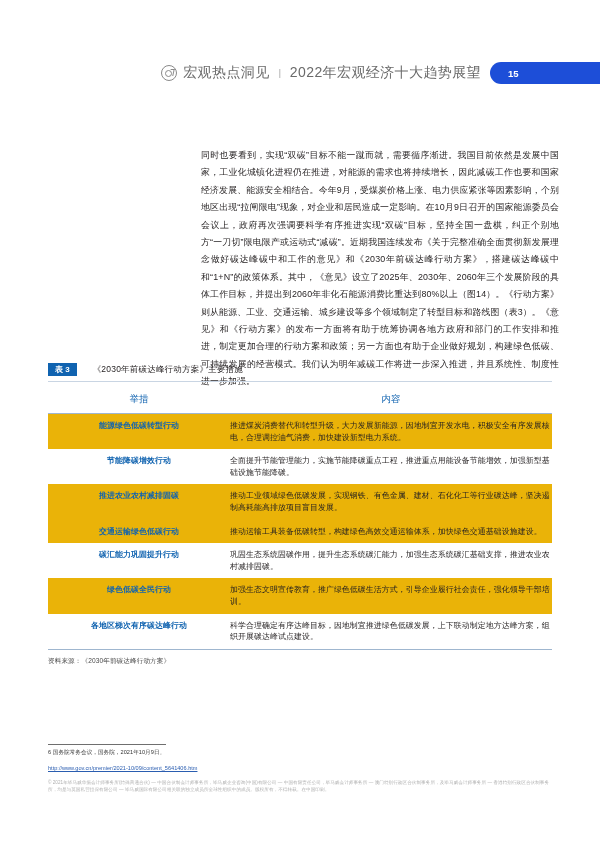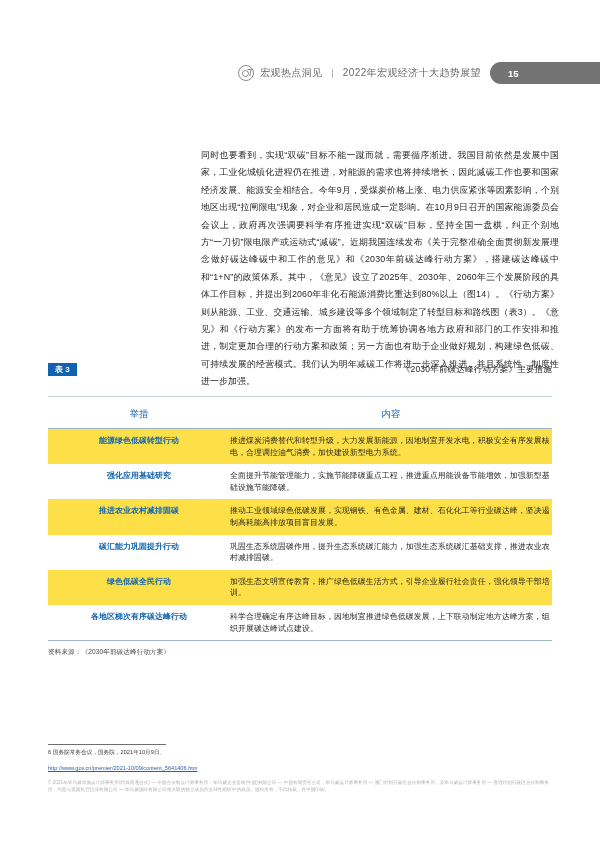--- a/index.html
+++ b/index.html
@@ -55,33 +55,33 @@
     position: absolute;
     right: 2px;
     top: 3px;
     width: 3px;
     height: 6px;
     border-top: 1.1px solid #8a8a8a;
     border-right: 1.1px solid #8a8a8a;
     transform: skewX(-12deg);
   }
   .header-text {
-    font-size: 10px;
+    font-size: 14px;
     color: #6a6a6a;
     letter-spacing: 0.4px;
     white-space: nowrap;
   }
   .header-sep {
     font-size: 8.5px;
     color: #9a9a9a;
     margin: 0 3px;
   }
   .page-badge {
     margin-left: 9px;
-    background: #737373;
+    background: #1d4ed8;
     height: 22px;
     min-width: 110px;
     border-top-left-radius: 11px;
     border-bottom-left-radius: 11px;
     display: flex;
     align-items: center;
     padding-left: 18px;
     box-sizing: border-box;
   }
   .page-badge span {
@@ -110,23 +110,22 @@
   
   .table-block {
     position: absolute;
     top: 363px;
     left: 48px;
     width: 504px;
   }
   .table-caption {
     display: flex;
     align-items: center;
-    padding-bottom: 20px;
+    padding-bottom: 5px;
     border-bottom: 1px solid #c9d5e3;
-    justify-content: space-between;
   }
   .caption-badge {
     background: #1063b0;
     color: #ffffff;
     font-size: 8px;
     font-weight: bold;
     padding: 2.5px 7px 2.5px 7px;
     line-height: 1;
   }
   .caption-title {
@@ -151,21 +150,21 @@
     border-bottom: 1.3px solid #9fb6cf;
   }
   table.measures thead th.col-measure { width: 182px; }
   table.measures tbody td {
     vertical-align: top;
     padding: 6px 0;
     font-size: 7.9px;
     line-height: 11.6px;
   }
   table.measures tbody tr.alt td {
-    background: #fde047;
+    background: #eab308;
   }
   td.cell-measure {
     color: #1063b0;
     font-weight: bold;
     font-size: 8.2px;
     text-align: center;
     padding-left: 6px;
     padding-right: 6px;
     letter-spacing: 0.1px;
   }
@@ -256,26 +255,30 @@
         <th class="col-measure">举措</th>
         <th>内容</th>
       </tr>
     </thead>
     <tbody id="measures-body">
         <tr class="alt">
           <td class="cell-measure">能源绿色低碳转型行动</td>
           <td class="cell-content">推进煤炭消费替代和转型升级，大力发展新能源，因地制宜开发水电，积极安全有序发展核电，合理调控油气消费，加快建设新型电力系统。</td>
         </tr>
         <tr>
-          <td class="cell-measure">强化应用基础研究</td>
+          <td class="cell-measure">节能降碳增效行动</td>
           <td class="cell-content">全面提升节能管理能力，实施节能降碳重点工程，推进重点用能设备节能增效，加强新型基础设施节能降碳。</td>
         </tr>
         <tr class="alt">
           <td class="cell-measure">推进农业农村减排固碳</td>
           <td class="cell-content">推动工业领域绿色低碳发展，实现钢铁、有色金属、建材、石化化工等行业碳达峰，坚决遏制高耗能高排放项目盲目发展。</td>
+        </tr>
+        <tr class="alt">
+          <td class="cell-measure">交通运输绿色低碳行动</td>
+          <td class="cell-content">推动运输工具装备低碳转型，构建绿色高效交通运输体系，加快绿色交通基础设施建设。</td>
         </tr>
         <tr>
           <td class="cell-measure">碳汇能力巩固提升行动</td>
           <td class="cell-content">巩固生态系统固碳作用，提升生态系统碳汇能力，加强生态系统碳汇基础支撑，推进农业农村减排固碳。</td>
         </tr>
         <tr class="alt">
           <td class="cell-measure">绿色低碳全民行动</td>
           <td class="cell-content">加强生态文明宣传教育，推广绿色低碳生活方式，引导企业履行社会责任，强化领导干部培训。</td>
         </tr>
         <tr>

